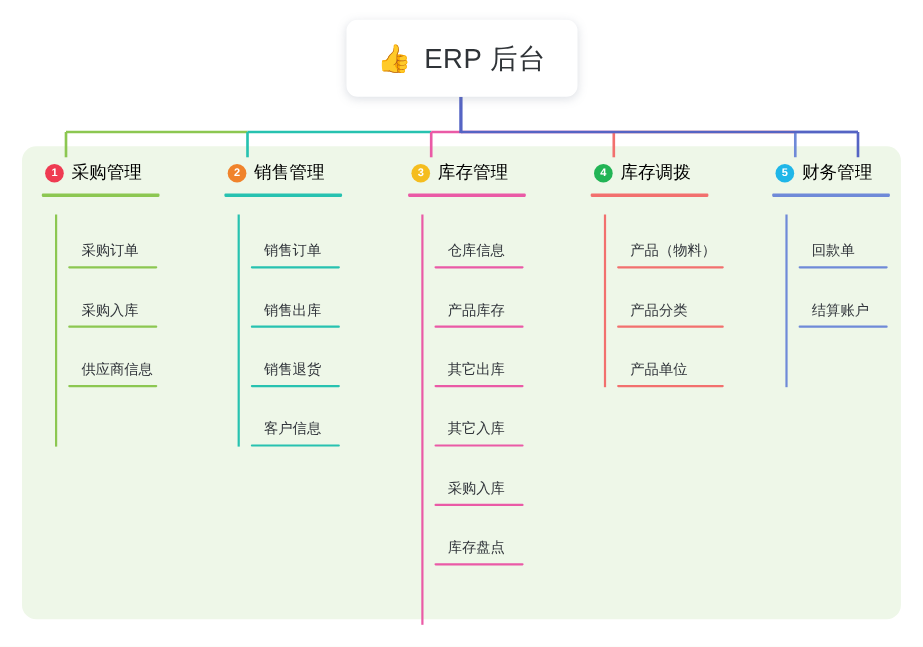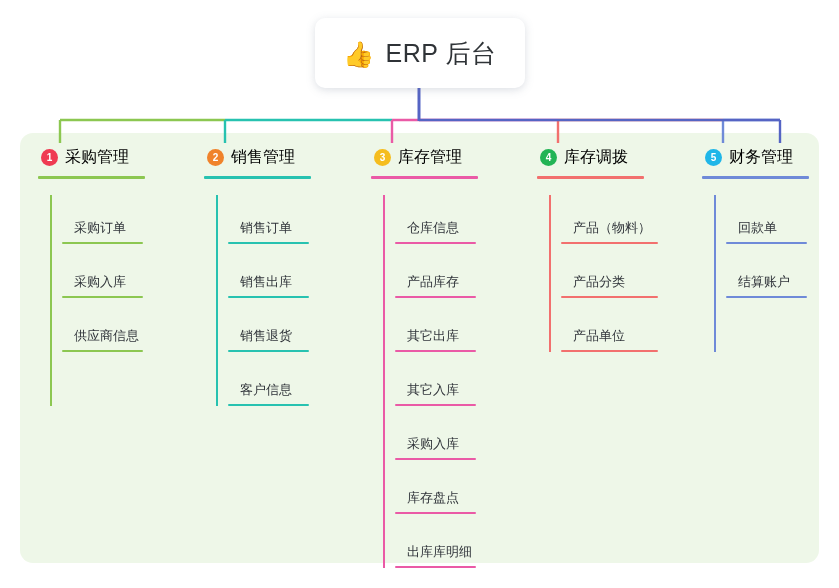--- a/index.html
+++ b/index.html
@@ -259,24 +259,20 @@
             <div class="leaf-rule" style="background: rgb(234, 90, 166); width: 81px;"></div>
           </div>
           <div class="leaf">
             <span class="leaf-text">采购入库</span>
             <div class="leaf-rule" style="background: rgb(234, 90, 166); width: 81px;"></div>
           </div>
           <div class="leaf">
             <span class="leaf-text">库存盘点</span>
             <div class="leaf-rule" style="background: rgb(234, 90, 166); width: 81px;"></div>
           </div>
-          <div class="leaf">
-            <span class="leaf-text">出库库明细</span>
-            <div class="leaf-rule" style="background: rgb(234, 90, 166); width: 81px;"></div>
-          </div>
         </div>
       </div>
       <div class="branch" style="left: 537px;">
         <div class="branch-head">
           <span class="badge" style="background: rgb(34, 180, 85);">4</span>
           <span class="branch-name">库存调拨</span>
         </div>
         <div class="head-rule" style="background: rgb(242, 112, 110); width: 107px;"></div>
         <div class="leaves">
           <div class="spine" style="background: rgb(242, 112, 110); height: 157px;"></div>

